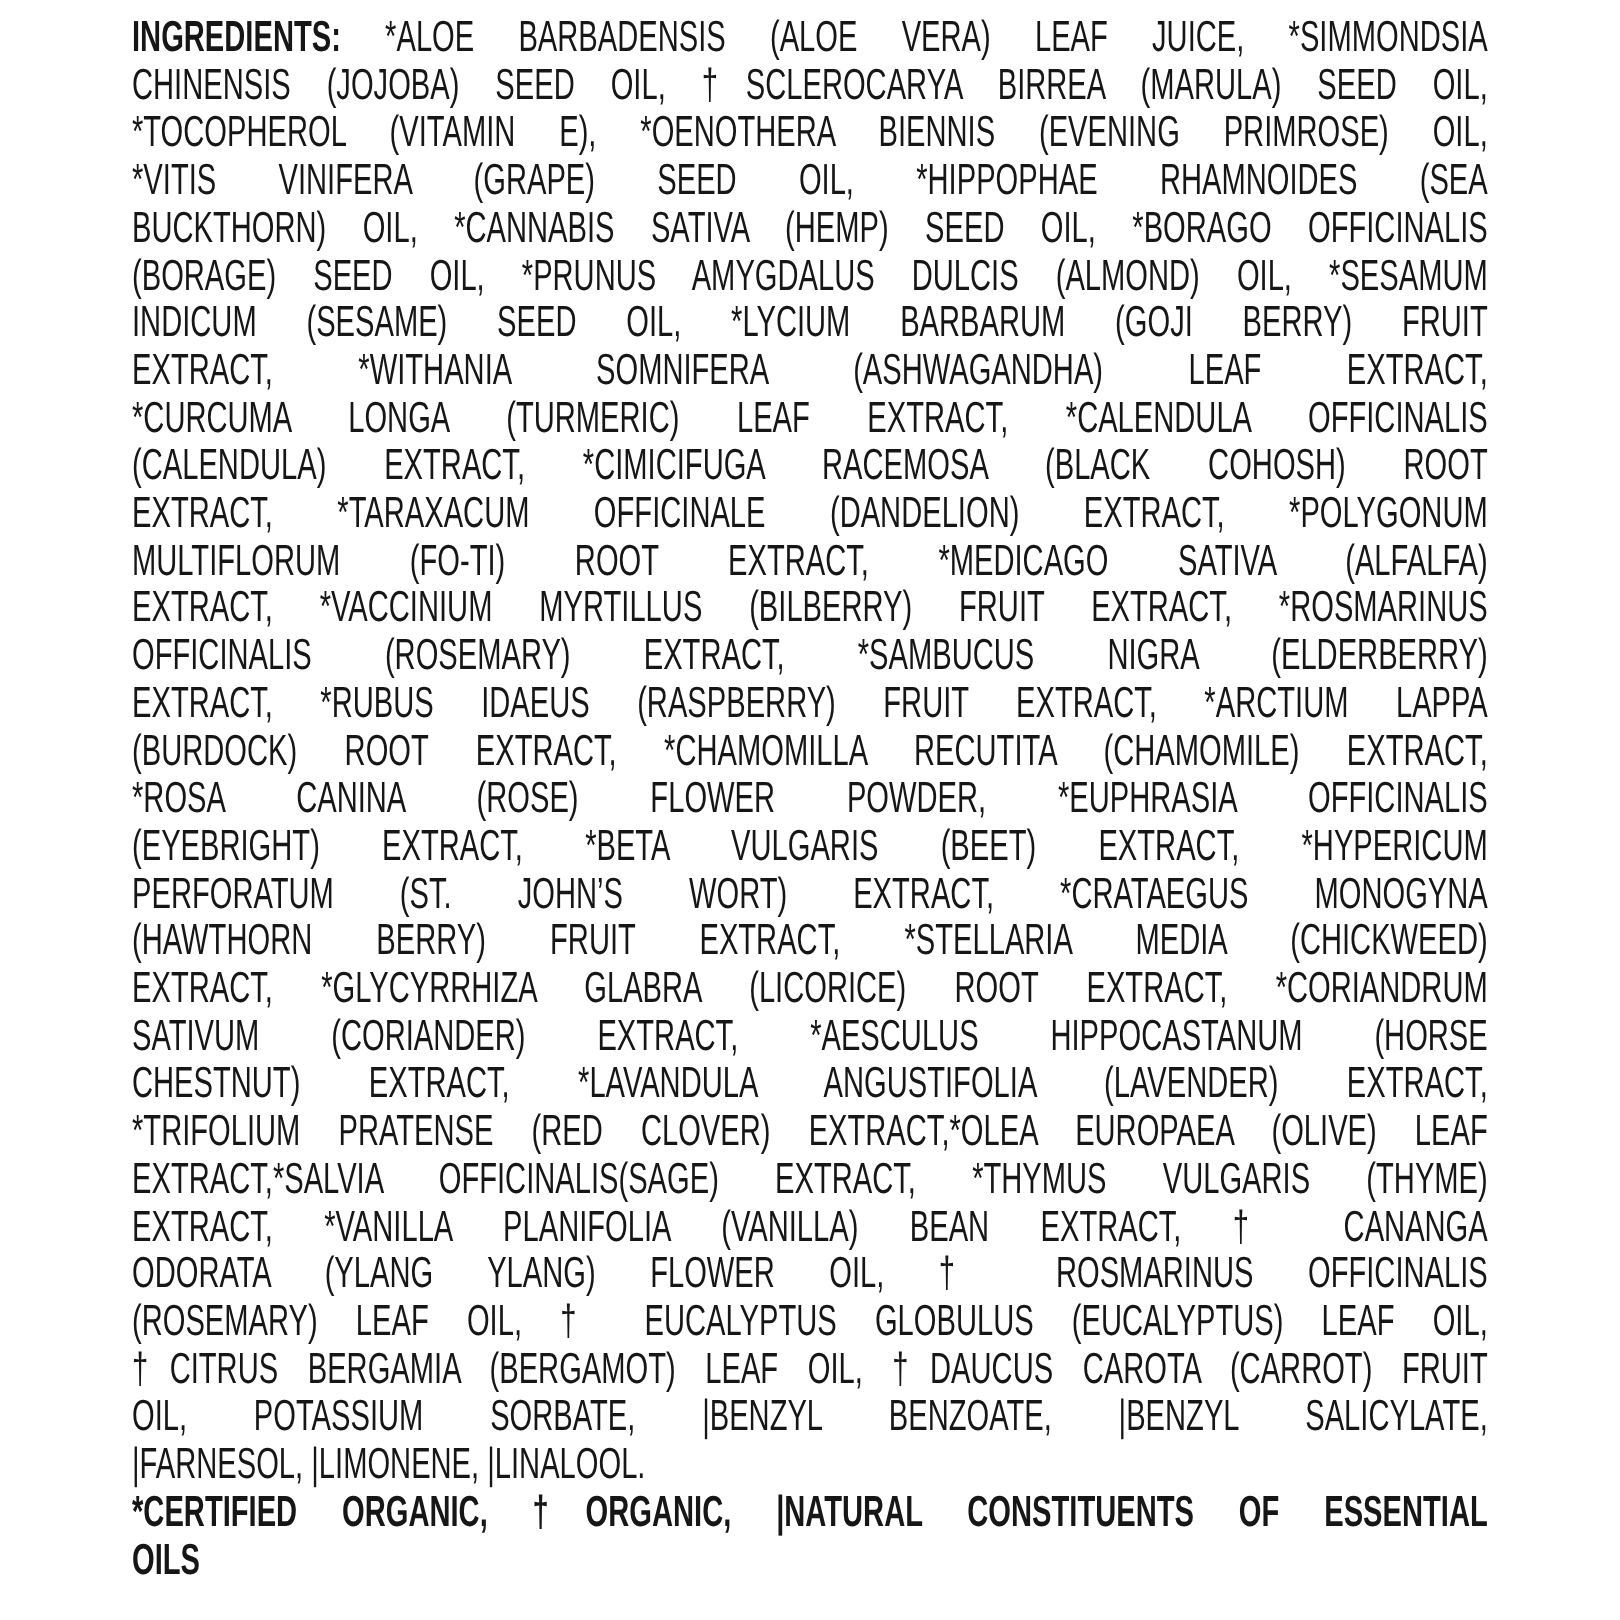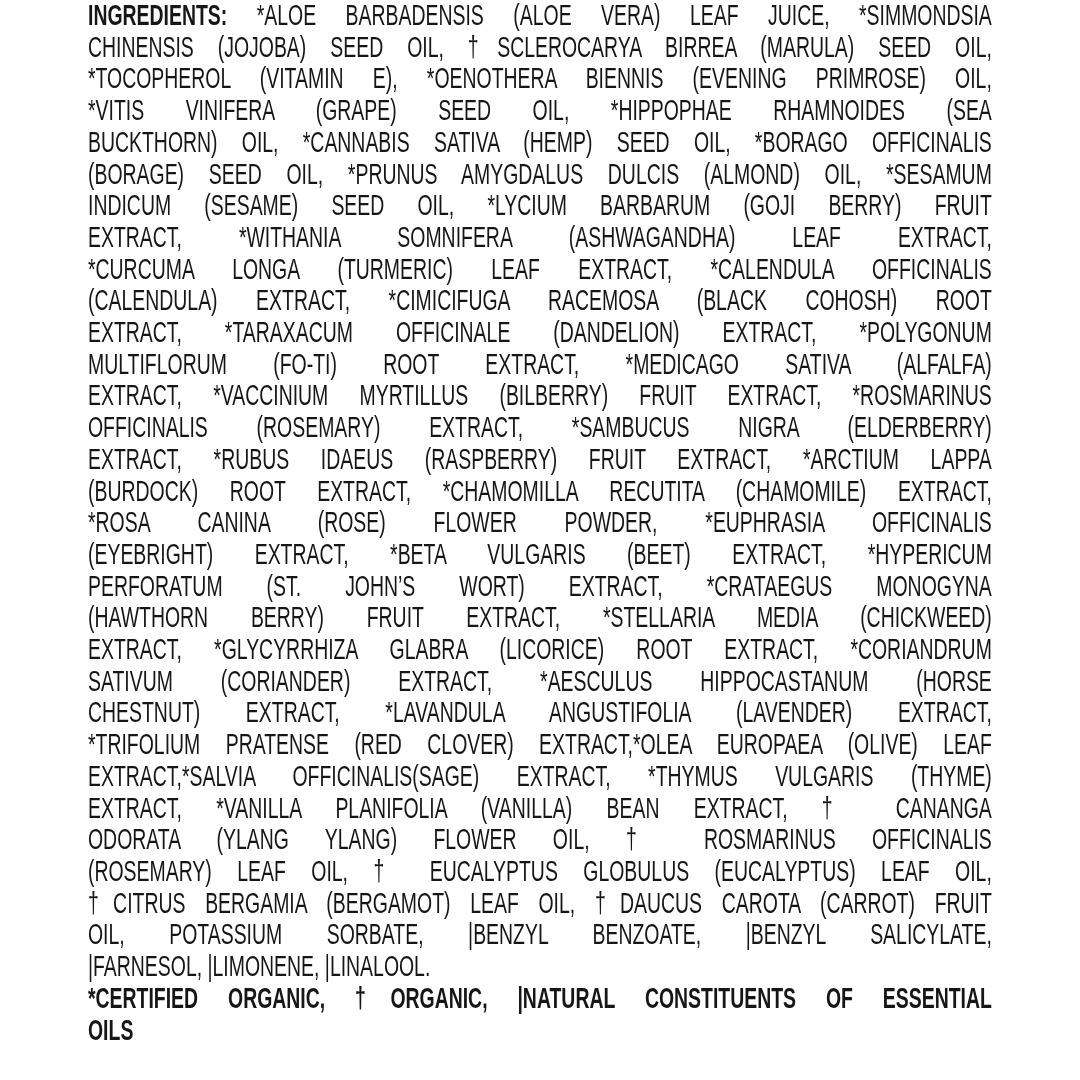--- a/index.html
+++ b/index.html
@@ -12,21 +12,21 @@
     width: 1080px;
     height: 1080px;
     background: #ffffff;
     overflow: hidden;
     font-family: "Liberation Sans", "DejaVu Sans", sans-serif;
     color: #161616;
   }
   .label-block {
     position: absolute;
     left: 88px;
-    top: 0;
+    top: 10px;
     width: 904px;
   }
   .line {
     width: 1349px;              
     transform: scaleX(0.67);    
     transform-origin: 0 0;
     font-size: 29px;
     line-height: 31.7px;
     font-weight: 400;
     letter-spacing: 0px;

